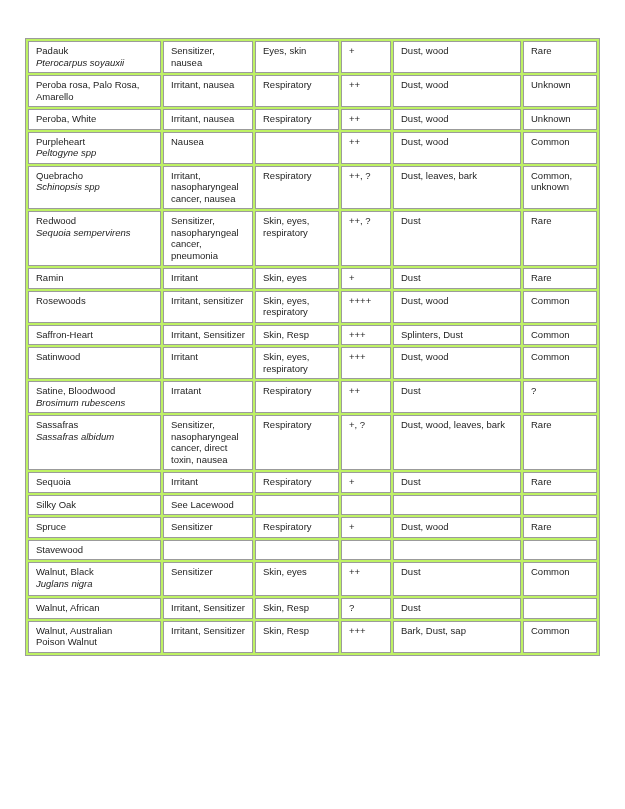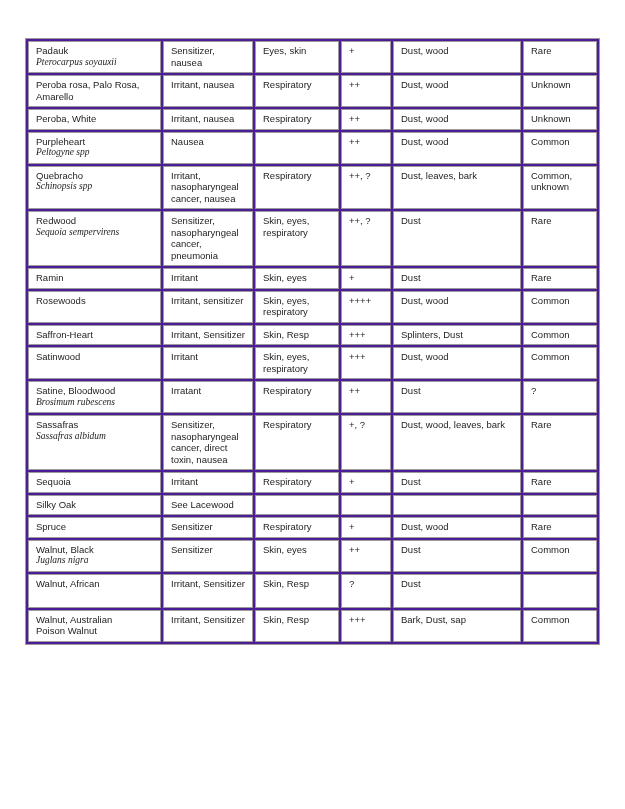--- a/index.html
+++ b/index.html
@@ -21,36 +21,35 @@
   }
   table.wood {
     position: absolute;
     left: 25px;
     top: 38px;
     width: 573px;
     table-layout: fixed;
     border-collapse: separate;
     border-spacing: 2px;
     border: 1px solid #9b9b9b;
-    background: #4c1d95;
+    background: #bef264;
   }
   table.wood td {
     border: 1px solid #9b9b9b;
     vertical-align: top;
     padding: 3px 5px 4px 7px;
     font-size: 9.5px;
     line-height: 11.5px;
     color: #1c1c1c;
     background: #ffffff;
     overflow: hidden;
     word-wrap: break-word;
   }
   table.wood .sci {
     font-style: italic;
-    font-family: Liberation Serif, serif;
   }
   
   table.wood tr:nth-child(17) td { height: 25px; }
   
   table.wood td { min-height: 11px; }
 </style>
 </head>
 <body>
 
 <div class="page">
@@ -215,20 +214,30 @@
             <div>Spruce</div>
           </td>
           <td>Sensitizer</td>
           <td>Respiratory</td>
           <td>+</td>
           <td>Dust, wood</td>
           <td>Rare</td>
         </tr>
         <tr>
           <td>
+            <div>Stavewood</div>
+          </td>
+          <td></td>
+          <td></td>
+          <td></td>
+          <td></td>
+          <td></td>
+        </tr>
+        <tr>
+          <td>
             <div>Walnut, Black</div>
             <div class="sci">Juglans nigra</div>
           </td>
           <td>Sensitizer</td>
           <td>Skin, eyes</td>
           <td>++</td>
           <td>Dust</td>
           <td>Common</td>
         </tr>
         <tr>

